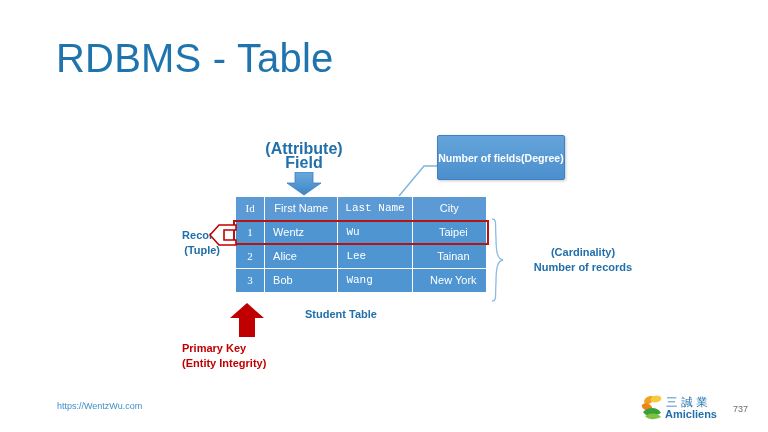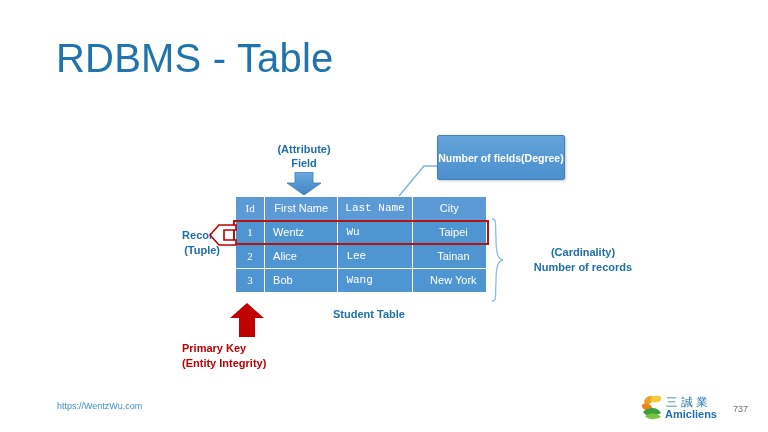--- a/index.html
+++ b/index.html
@@ -79,21 +79,21 @@
     pointer-events: none;
   }
 
   
   #field-label {
     position: absolute;
     left: 250px;
     top: 142px;
     width: 108px;
     text-align: center;
-    font-size: 11px;
+    font-size: 16px;
     font-weight: bold;
     color: #1f6fab;
     line-height: 14px;
   }
   #field-arrow {
     position: absolute;
     left: 286px;
     top: 172px;
     width: 36px;
     height: 24px;
@@ -183,21 +183,21 @@
     text-align: left;
     font-size: 11px;
     font-weight: bold;
     color: #c00000;
     line-height: 15px;
   }
 
   
   #relation-label {
     position: absolute;
-    left: 313px;
+    left: 285px;
     top: 307px;
     width: 112px;
     text-align: center;
     font-size: 11px;
     font-weight: bold;
     color: #1f6fab;
     line-height: 15px;
   }
 
   

